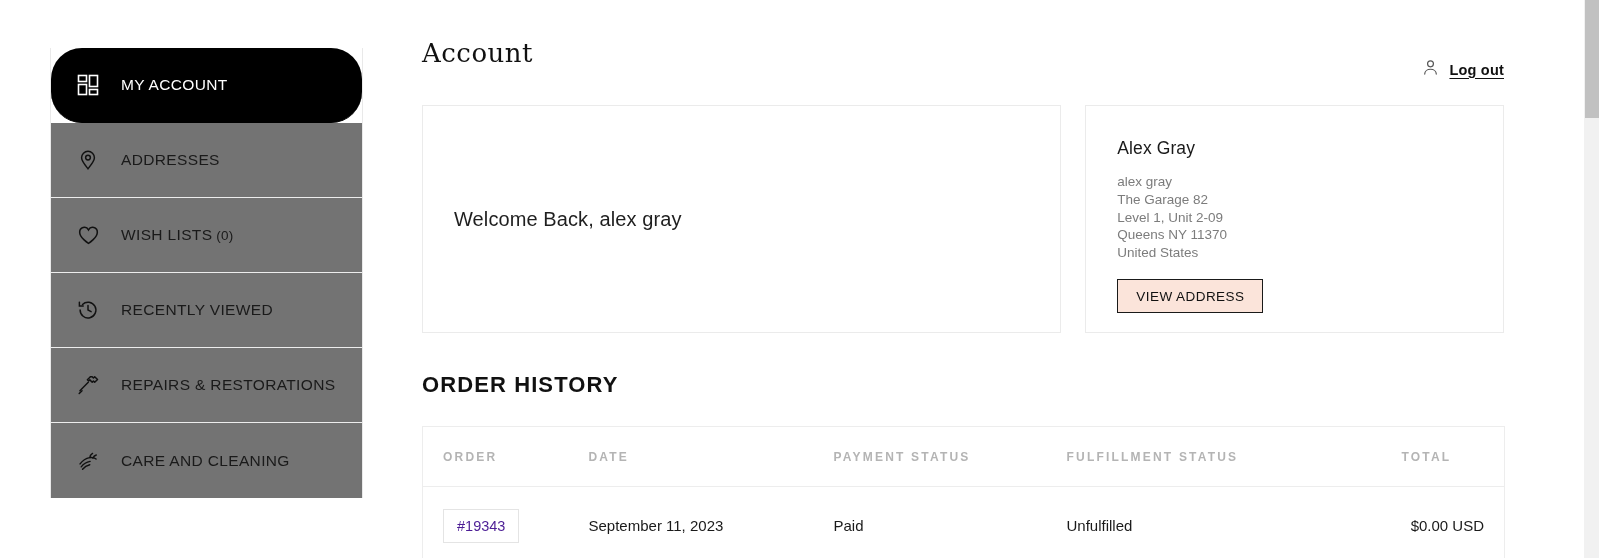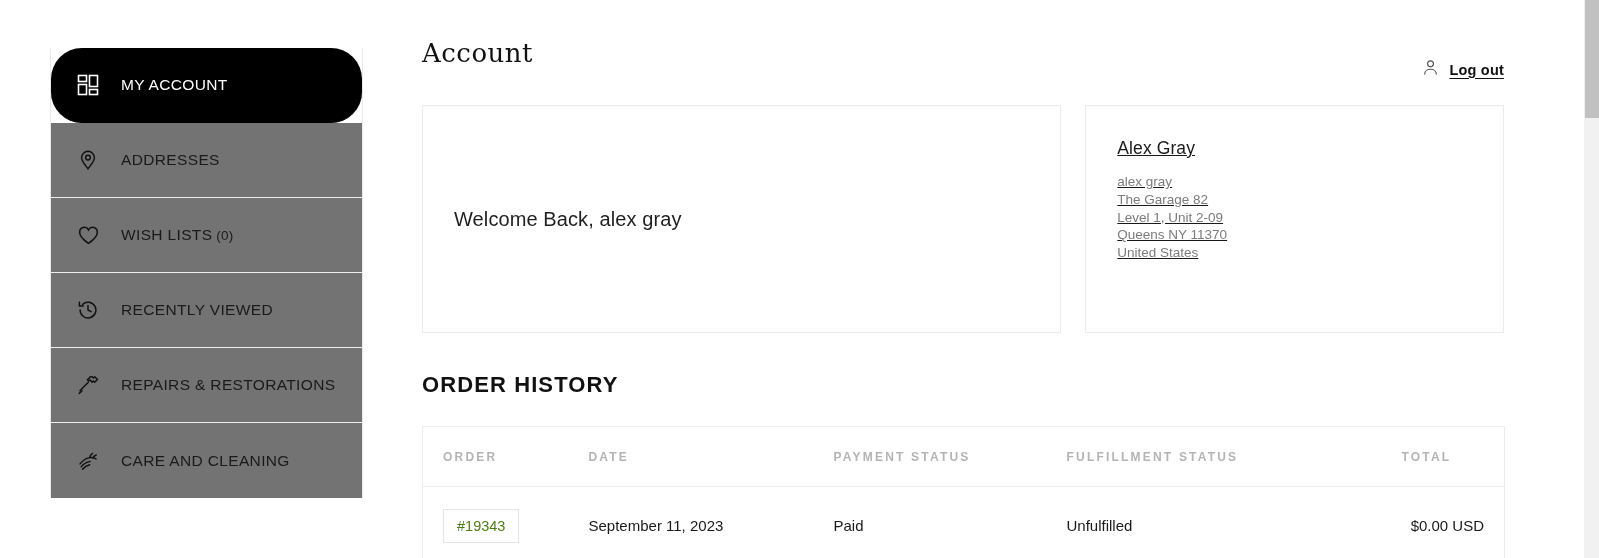--- a/index.html
+++ b/index.html
@@ -134,21 +134,20 @@
     font-size: 20px;
     font-weight: 400;
     color: #1f1f1f;
     letter-spacing: 0.1px;
   }
   .address-card {
     width: 442px;
     height: 228px;
     border: 1px solid #ebebeb;
     padding: 32px 30px 0 31px;
-    text-decoration: underline;
   }
   .addr-name {
     font-size: 17.5px;
     font-weight: 400;
     color: #1a1a1a;
     margin-bottom: 14px;
     letter-spacing: 0.1px;
   }
   .addr-lines {
     font-size: 13.5px;
@@ -210,21 +209,21 @@
   .col-pay     { width: 233px; }
   .col-ful     { width: 335px; }
   .col-total   { width: 103px; text-align: right; padding-right: 20px !important; }
 
   .order-chip {
     display: inline-block;
     border: 1px solid #e4e4e4;
     padding: 9px 13px 8px 13px;
     font-size: 14.5px;
     line-height: 1;
-    color: #4d7c0f;
+    color: #4c1d95;
     background: #fff;
     cursor: pointer;
   }
 
   
   .scrollbar {
     position: absolute;
     right: 0;
     top: 0;
     width: 16px;
@@ -343,20 +342,21 @@
 
       <section class="address-card">
         <div class="addr-name">Alex Gray</div>
         <div class="addr-lines">
           <div>alex gray</div>
           <div>The Garage 82</div>
           <div>Level 1, Unit 2-09</div>
           <div>Queens NY 11370</div>
           <div>United States</div>
         </div>
+        <button class="view-address-btn">VIEW ADDRESS</button>
       </section>
 
     </div>
 
     <section class="order-section">
       <h2 class="section-title">ORDER HISTORY</h2>
 
       <table class="order-table">
         <thead>
           <tr>

